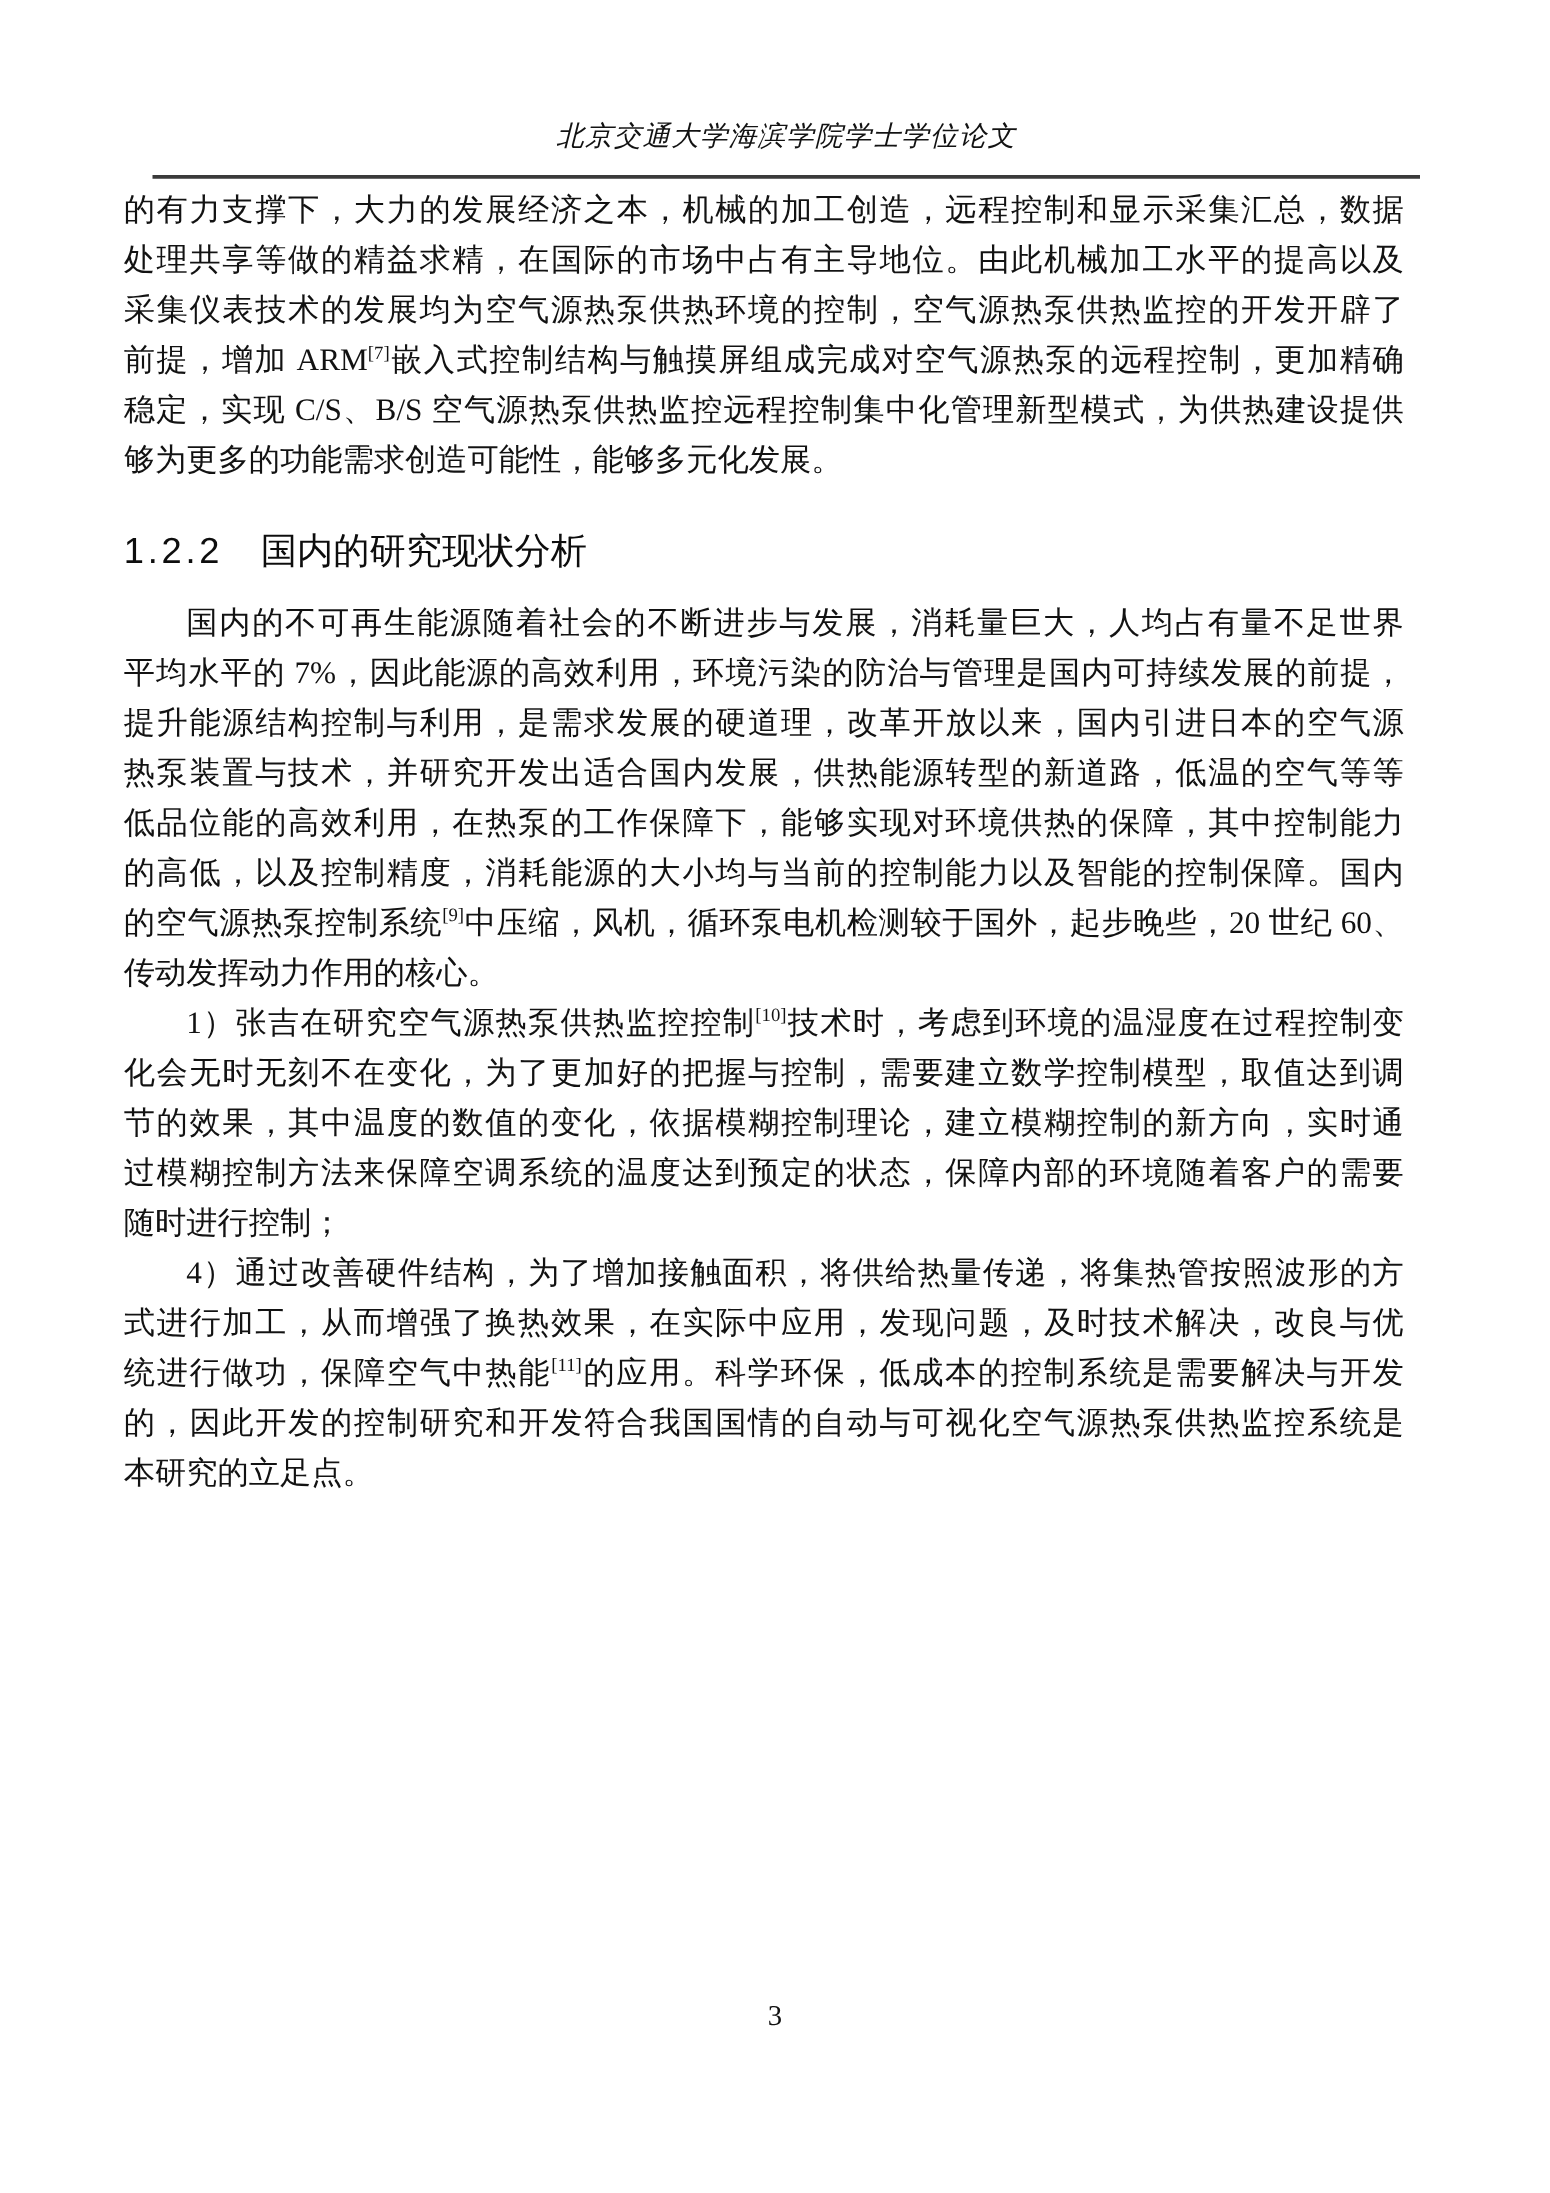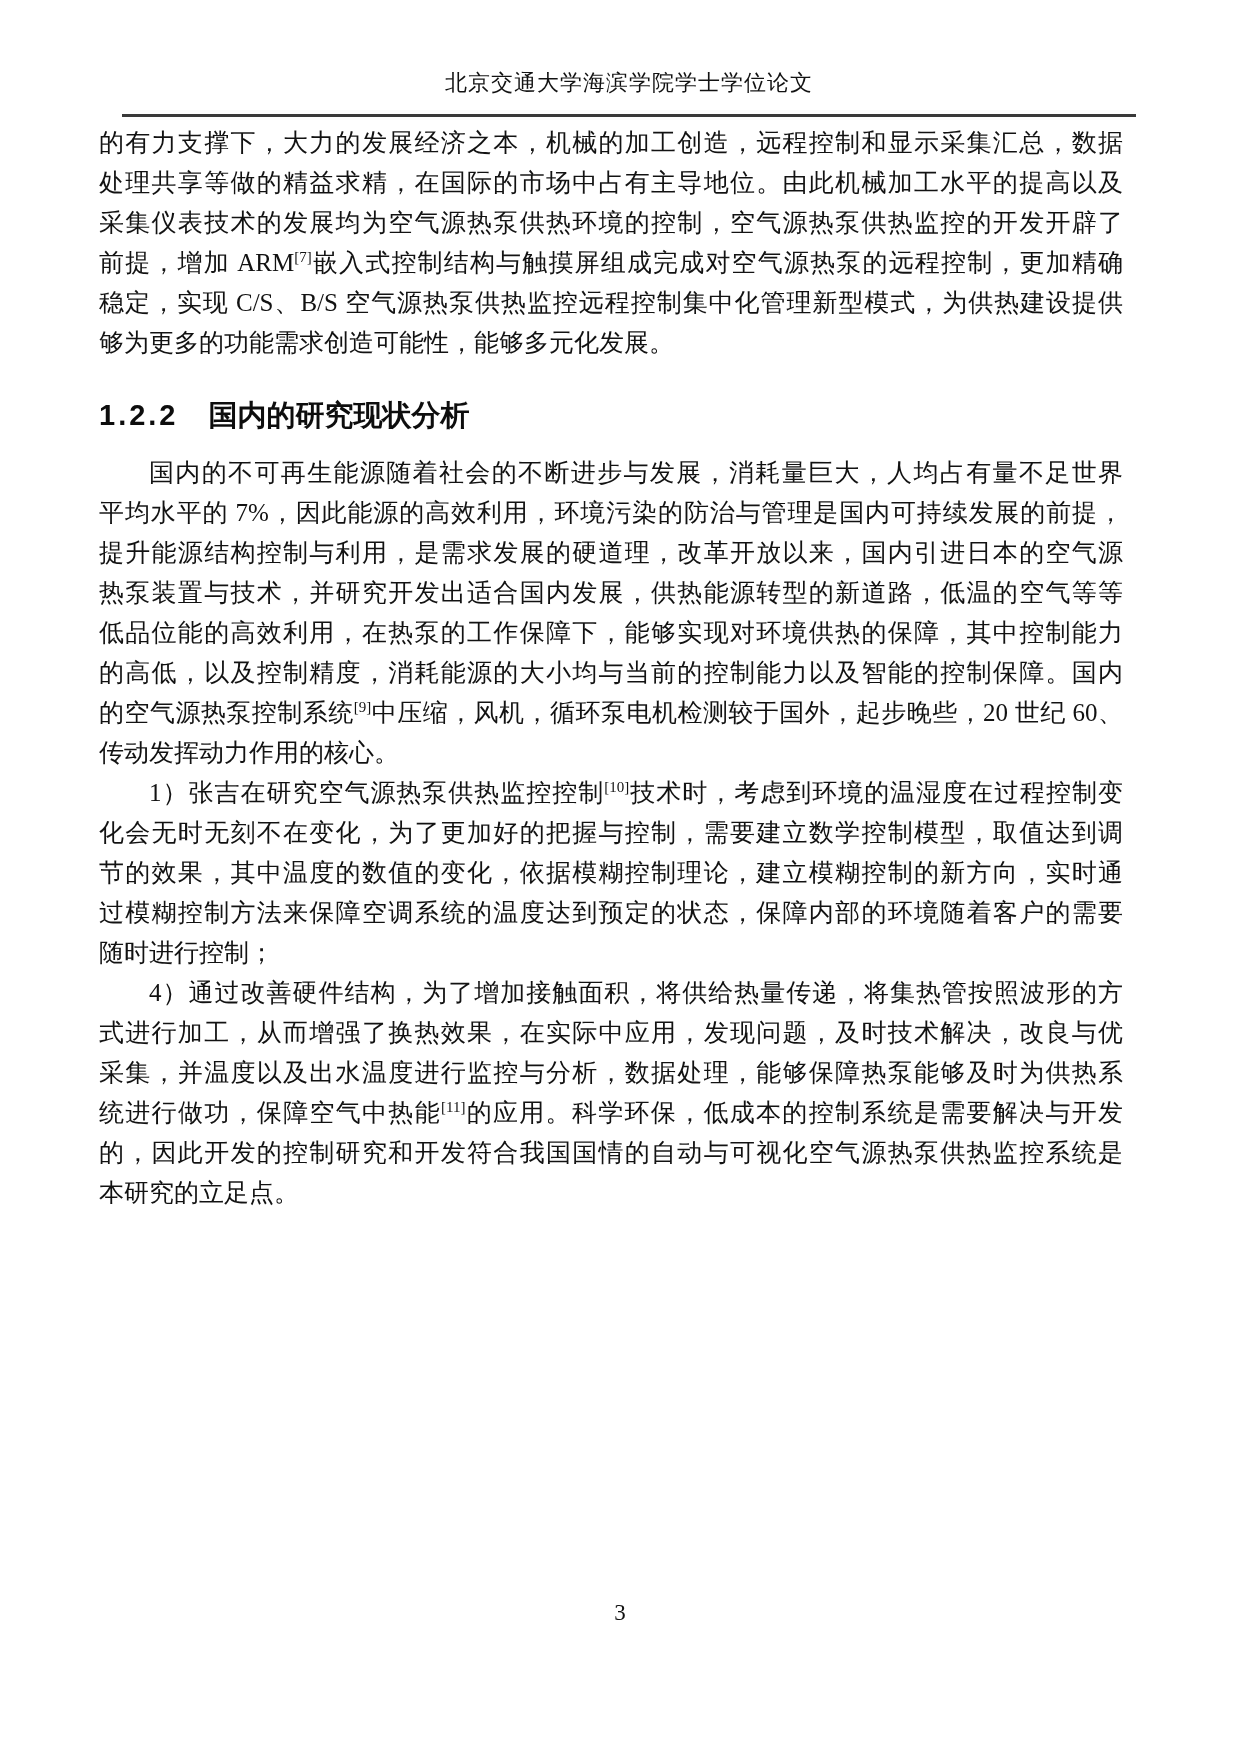--- a/index.html
+++ b/index.html
@@ -8,21 +8,22 @@
     position: relative;
     width: 1240px;
     height: 1754px;
     background: #ffffff;
     color: #121212;
     font-family: "Liberation Serif", "DejaVu Serif", serif;
     overflow: hidden;
   }
   .page-header {
     margin: 0 104px 0 122px;
-    padding-top: 68px;
+    padding-top: 94px;
+    font-style: italic;
   }
   .header-title {
     text-align: center;
     font-size: 22px;
     line-height: 30px;
     letter-spacing: 1px;
   }
   .header-rule {
     margin-top: 16px;
     border-bottom: 3px solid #3a3a3a;
@@ -45,21 +46,21 @@
     text-indent: 2em;
   }
   .line sup {
     font-size: 15px;
     line-height: 0;
     vertical-align: 9px;
     letter-spacing: 0;
   }
   .section-heading {
     font-family: "Liberation Sans", "DejaVu Sans", sans-serif;
-    font-weight: 700;
+    font-weight: 400;
     font-size: 29px;
     line-height: 44px;
     margin: 30px 0 16px 0;
     text-align: left;
     color: #0d0d0d;
   }
   .section-number {
     letter-spacing: 3px;
     margin-right: 30px;
   }
@@ -115,21 +116,20 @@
         <div class="line line-indent">1）张吉在研究空气源热泵供热监控控制<sup>[10]</sup>技术时，考虑到环境的温湿度在过程控制变</div>
         <div class="line">化会无时无刻不在变化，为了更加好的把握与控制，需要建立数学控制模型，取值达到调</div>
         <div class="line">节的效果，其中温度的数值的变化，依据模糊控制理论，建立模糊控制的新方向，实时通</div>
         <div class="line">过模糊控制方法来保障空调系统的温度达到预定的状态，保障内部的环境随着客户的需要</div>
         <div class="line line-last">随时进行控制；</div>
       </section>
 
     <section class="paragraph">
         <div class="line line-indent">4）通过改善硬件结构，为了增加接触面积，将供给热量传递，将集热管按照波形的方</div>
         <div class="line">式进行加工，从而增强了换热效果，在实际中应用，发现问题，及时技术解决，改良与优</div>
-        <div class="line">采集，并温度以及出水温度进行监控与分析，数据处理，能够保障热泵能够及时为供热系</div>
         <div class="line">统进行做功，保障空气中热能<sup>[11]</sup>的应用。科学环保，低成本的控制系统是需要解决与开发</div>
         <div class="line">的，因此开发的控制研究和开发符合我国国情的自动与可视化空气源热泵供热监控系统是</div>
         <div class="line line-last">本研究的立足点。</div>
       </section>
 
   </main>
 
   <footer class="page-footer">
     <div class="page-number">3</div>
   </footer>

